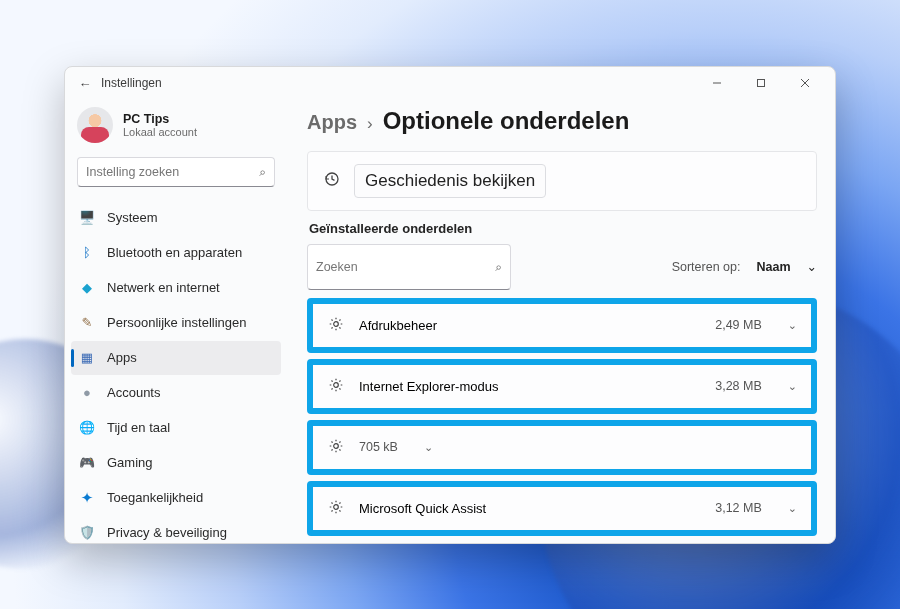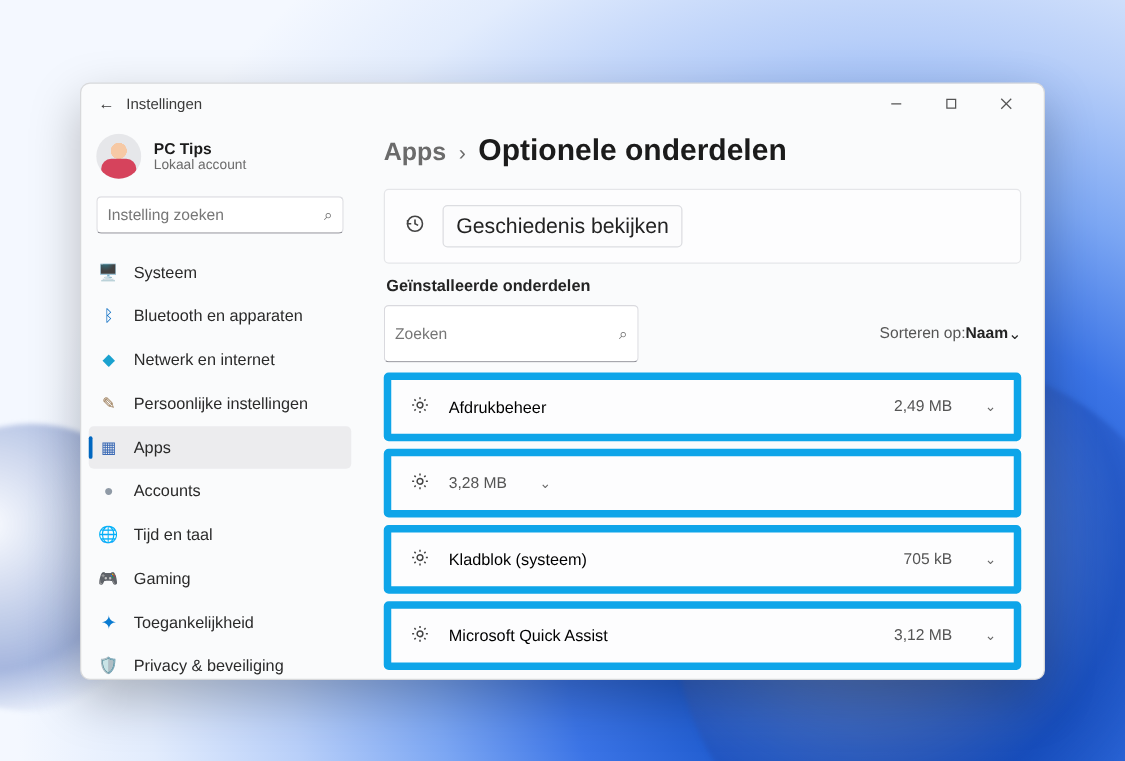--- a/index.html
+++ b/index.html
@@ -100,21 +100,21 @@
     position:absolute; pointer-events:none;
   }
   .section-h { font-size:13px; font-weight:600; color:#242424; margin:10px 0 8px 2px; }
   .listhdr { display:flex; align-items:center; margin-bottom:8px; }
   .minisearch {
     width:204px; height:46px; border:1px solid #d9d9de; border-bottom:1.5px solid #8a8a92;
     border-radius:4px; background:#fff; display:flex; align-items:center;
     padding:0 8px; font-size:12.5px; color:#767676;
   }
   .minisearch .mag{ margin-left:auto; font-size:12px; color:#6b6b6b; }
-  .sort { margin-left:auto; font-size:12.5px; color:#242424; display:flex; gap:0; }
+  .sort { margin-left:auto; font-size:12.5px; color:#242424; display:flex; gap:16px; align-items:center; }
   .sort .lbl{ color:#555; }
   .sort .val{ font-weight:600; }
   .listrow {
     border:6px solid #0ea5e9; background:#fdfdfe; border-radius:4px;
     padding:12px 14px; margin-bottom:6px;
     display:flex; align-items:center; gap:14px; font-size:13px;
   }
   .listrow .ic{ width:18px; text-align:center; }
   .listrow .fill{ flex:1; }
   .listrow .size{ color:#555; font-size:12.5px; margin-right:12px; }
@@ -249,29 +249,29 @@
               </svg></span>
             <span class="fill">Afdrukbeheer</span>
             <span class="size">2,49 MB</span>
             <span class="chev">⌄</span>
           </div>
           <div class="listrow">
             <span class="ic"><svg width="16" height="16" viewBox="0 0 16 16" fill="none" stroke="#444" stroke-width="1.2">
                 <circle cx="8" cy="8" r="2.3"></circle>
                 <path d="M8 1.7v1.6M8 12.7v1.6M1.7 8h1.6M12.7 8h1.6M3.5 3.5l1.1 1.1M11.4 11.4l1.1 1.1M12.5 3.5l-1.1 1.1M4.6 11.4l-1.1 1.1"></path>
               </svg></span>
+            <span class="fill">Internet Explorer-modus</span>
             <span class="size">3,28 MB</span>
             <span class="chev">⌄</span>
           </div>
           <div class="listrow">
             <span class="ic"><svg width="16" height="16" viewBox="0 0 16 16" fill="none" stroke="#444" stroke-width="1.2">
                 <circle cx="8" cy="8" r="2.3"></circle>
                 <path d="M8 1.7v1.6M8 12.7v1.6M1.7 8h1.6M12.7 8h1.6M3.5 3.5l1.1 1.1M11.4 11.4l1.1 1.1M12.5 3.5l-1.1 1.1M4.6 11.4l-1.1 1.1"></path>
               </svg></span>
-            <span class="fill">Kladblok (systeem)</span>
             <span class="size">705 kB</span>
             <span class="chev">⌄</span>
           </div>
           <div class="listrow">
             <span class="ic"><svg width="16" height="16" viewBox="0 0 16 16" fill="none" stroke="#444" stroke-width="1.2">
                 <circle cx="8" cy="8" r="2.3"></circle>
                 <path d="M8 1.7v1.6M8 12.7v1.6M1.7 8h1.6M12.7 8h1.6M3.5 3.5l1.1 1.1M11.4 11.4l1.1 1.1M12.5 3.5l-1.1 1.1M4.6 11.4l-1.1 1.1"></path>
               </svg></span>
             <span class="fill">Microsoft Quick Assist</span>
             <span class="size">3,12 MB</span>

